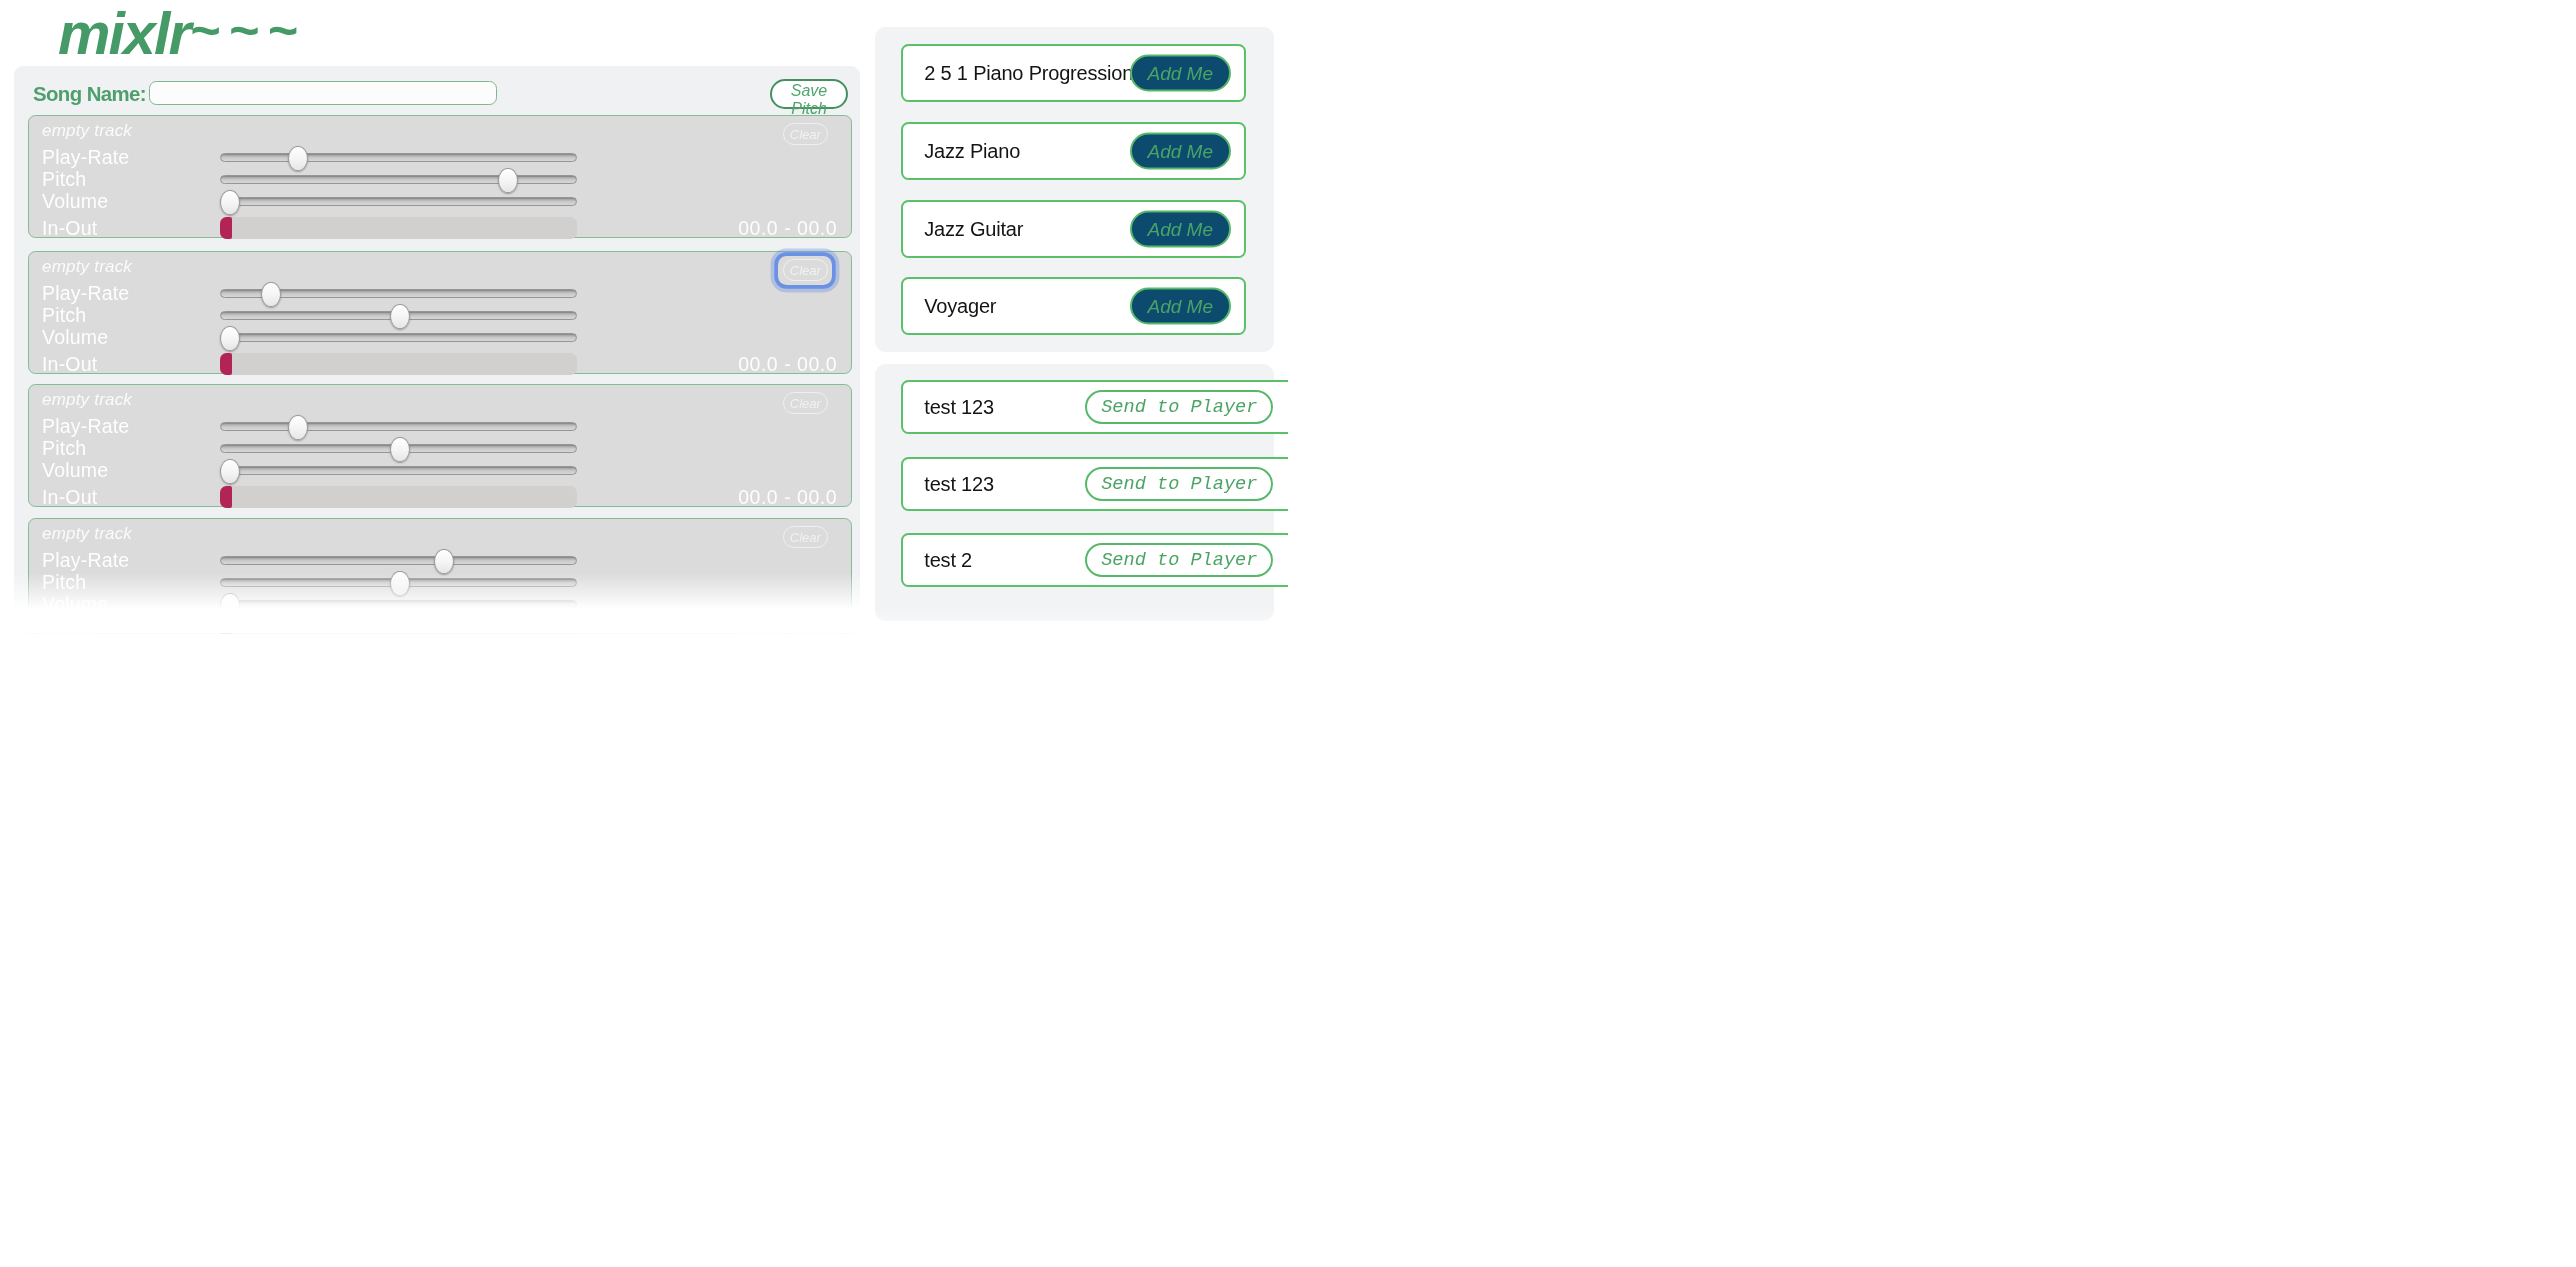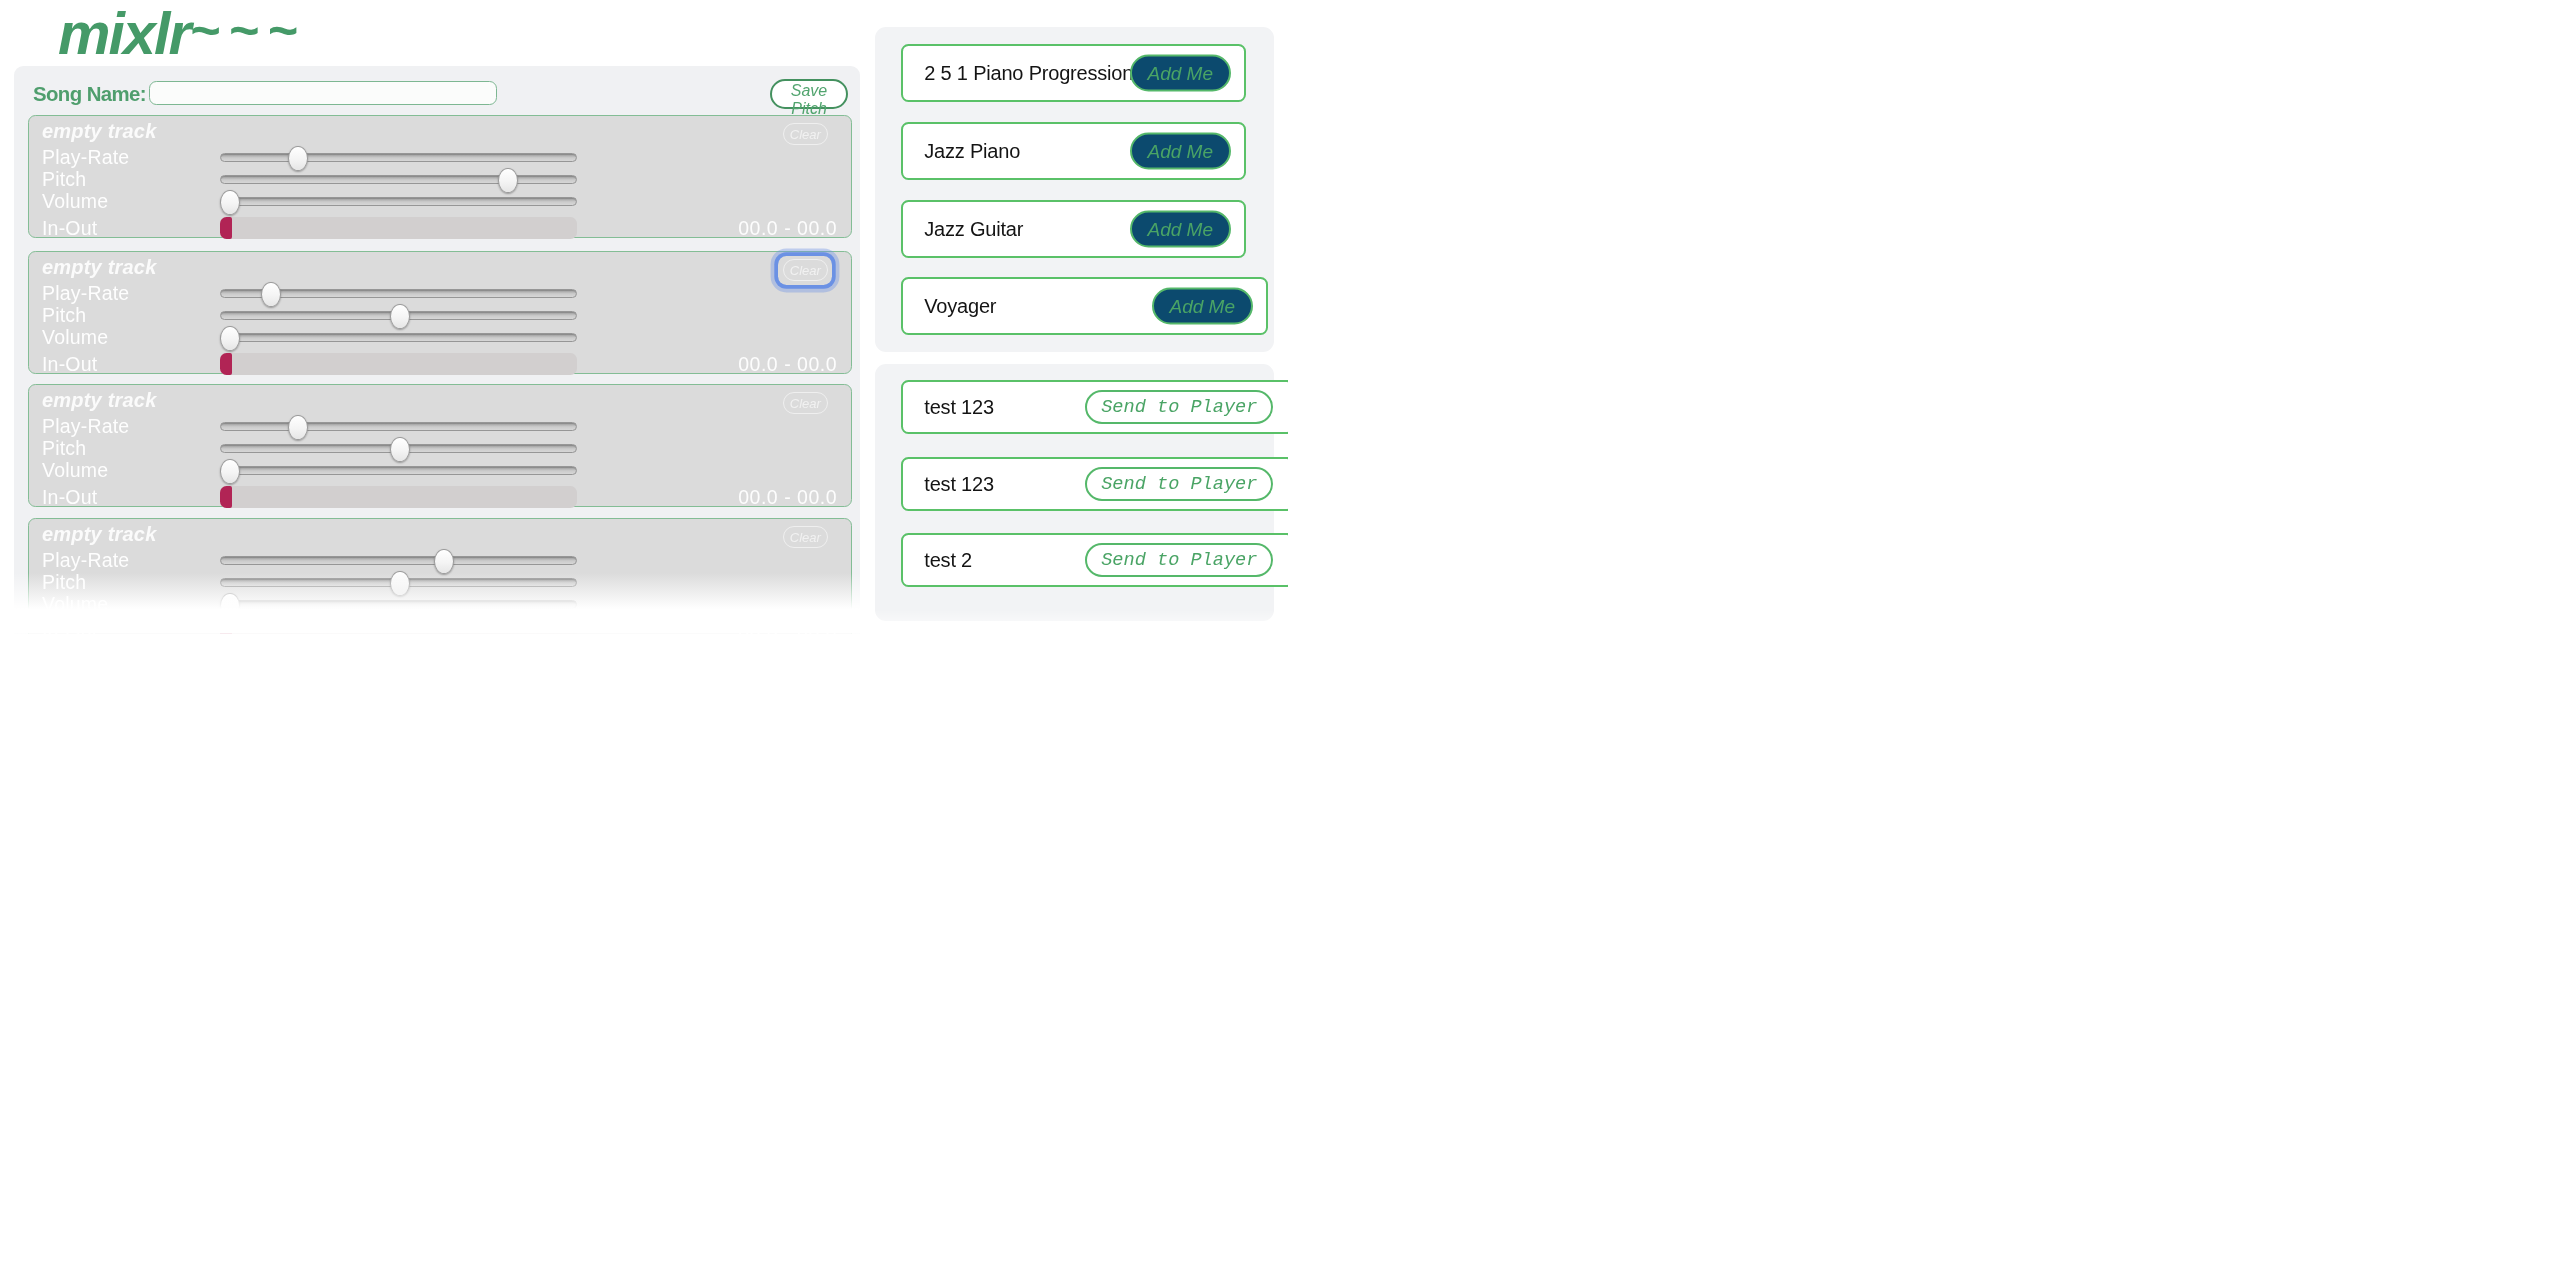--- a/index.html
+++ b/index.html
@@ -19,21 +19,21 @@
   .song-input{position:absolute;left:149px;top:81px;width:327px;height:22px;
               border:1.9px solid #7db792;border-radius:7.4px;background:#fbfcfb;
               padding:0 9.3px;font-size:16px;color:#333;outline:none;}
   .save-btn{position:absolute;left:770px;top:79px;width:78px;height:30px;border-radius:16px;
             border:2.3px solid #44915f;background:#ffffff;color:#51a46e;font-style:italic;
             font-size:16px;font-family:inherit;cursor:pointer;}
 
   
   .track{position:absolute;left:28px;width:822px;height:121px;border:1.9px solid #83bd95;
          border-radius:7.4px;background:#dbdbdb;}
-  .track-title{margin:2.8px 0 2.8px 13px;font-size:20px;line-height:24px;font-weight:700;
+  .track-title{margin:2.8px 0 2.8px 13px;font-size:17px;line-height:24px;font-weight:400;
                font-style:italic;color:#fbfbfb;letter-spacing:0.2px;}
   .row{position:relative;height:22px;}
   .row.inout{height:22px;margin-top:5px;}
   .lbl{position:absolute;left:13px;top:0;line-height:22px;font-size:19.5px;
        color:rgba(255,255,255,.96);font-weight:400;letter-spacing:0.2px;}
   .slider{position:absolute;left:191px;top:0;width:357px;height:23px;cursor:pointer;}
   .bar{position:absolute;left:0;right:0;top:7.4px;height:7.4px;border-radius:4.6px;
        background:linear-gradient(180deg,#9c9c9c,#cbcbcb 55%,#d6d6d6);
        border:0.9px solid #969696;box-shadow:inset 0 0.9px 0.9px rgba(0,0,0,.15);}
   .thumb{position:absolute;top:0;width:17.6px;height:23px;border-radius:50%;
@@ -235,21 +235,21 @@
     <button class="addme-btn">Add Me</button>
   </div>
       <div class="card lib-card" style="top: 122px;">
     <span class="name">Jazz Piano</span>
     <button class="addme-btn">Add Me</button>
   </div>
       <div class="card lib-card" style="top: 200px;">
     <span class="name">Jazz Guitar</span>
     <button class="addme-btn">Add Me</button>
   </div>
-      <div class="card lib-card" style="top: 277px; padding-left: 22px;">
+      <div class="card lib-card" style="top: 277px;">
     <span class="name">Voyager</span>
     <button class="addme-btn">Add Me</button>
   </div>
       <div class="card queue-card" style="top: 380px;">
     <span class="name">test 123</span>
     <span class="x-icon">✖</span>
     <button class="send-btn">Send to Player</button>
   </div>
       <div class="card queue-card" style="top: 457px;">
     <span class="name">test 123</span>

